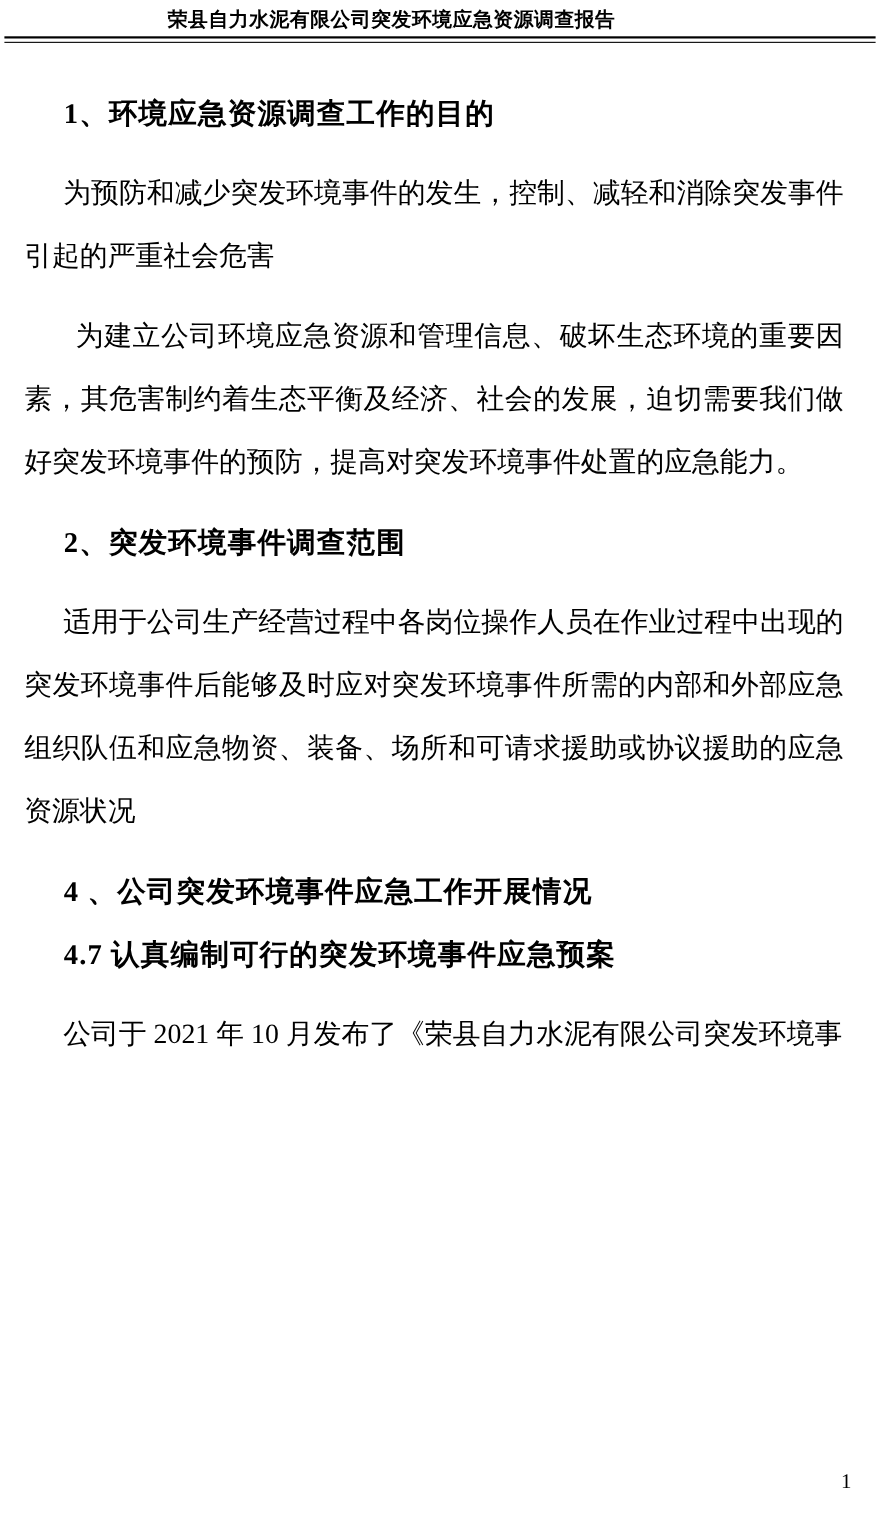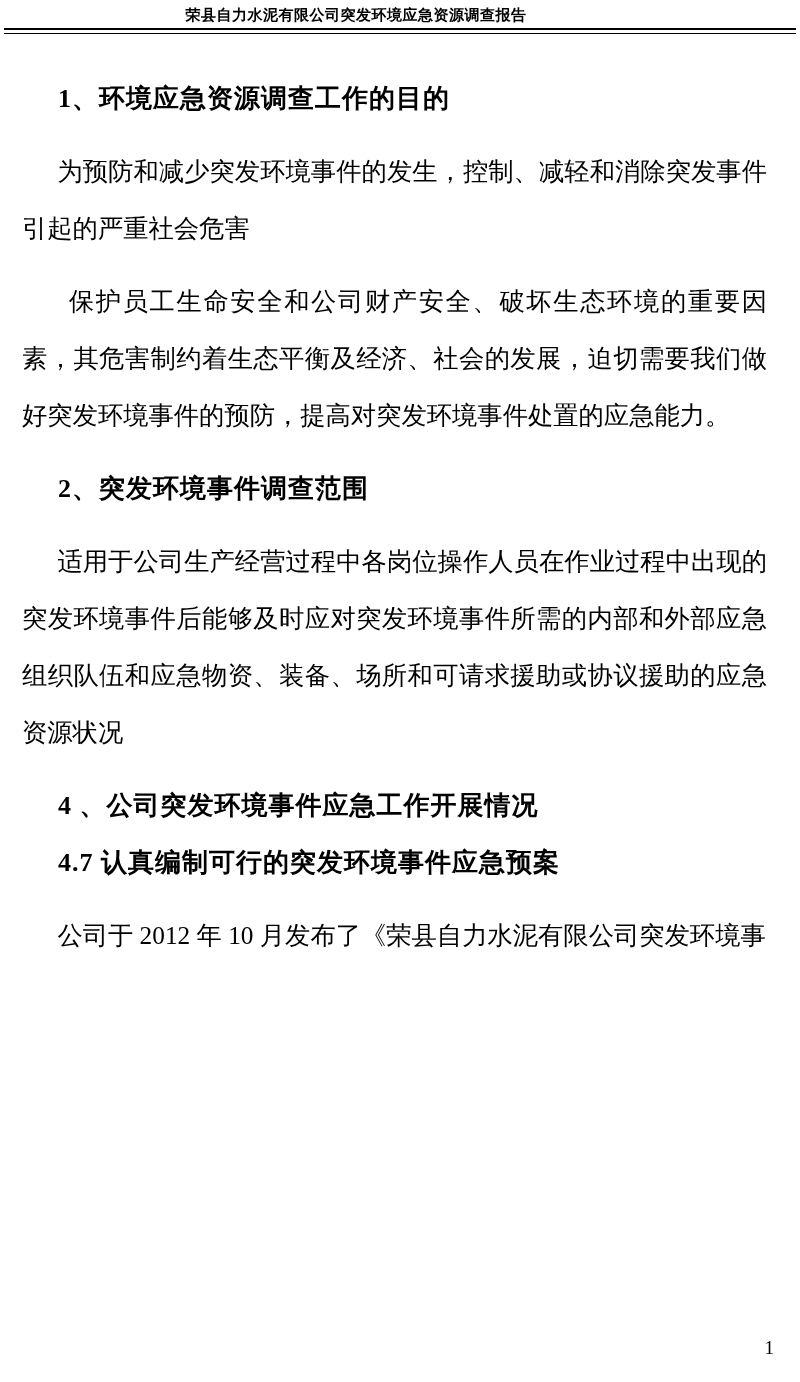--- a/index.html
+++ b/index.html
@@ -15,21 +15,21 @@
     color: #000000;
     font-family: "Liberation Serif", "DejaVu Serif", serif;
     overflow: hidden;
   }
   .header-title {
     box-sizing: border-box;
     width: 100%;
     padding-top: 6px;
     padding-right: 88px;
     text-align: center;
-    font-size: 15px;
+    font-size: 18px;
     font-weight: bold;
     letter-spacing: 0.5px;
   }
   .header-rule {
     margin: 3px 4px 0 4px;
     border-top: 2.5px solid #000000;
     border-bottom: 1px solid #000000;
     height: 3px;
   }
   .content {
@@ -71,30 +71,30 @@
     <div class="header-title">荣县自力水泥有限公司突发环境应急资源调查报告</div>
     <div class="header-rule"></div>
   </div>
 
   <div class="content">
 
     <div class="heading">1、环境应急资源调查工作的目的</div>
 
     <p class="para">为预防和减少突发环境事件的发生，控制、减轻和消除突发事件引起的严重社会危害</p>
 
-    <p class="para indent-lg">保护员工生命安全和公司财产安全、破坏生态环境的重要因素，其危害制约着生态平衡及经济、社会的发展，迫切需要我们做好突发环境事件的预防，提高对突发环境事件处置的应急能力。</p>
+    <p class="para indent-lg">为建立公司环境应急资源和管理信息、破坏生态环境的重要因素，其危害制约着生态平衡及经济、社会的发展，迫切需要我们做好突发环境事件的预防，提高对突发环境事件处置的应急能力。</p>
 
 
     <div class="heading">2、突发环境事件调查范围</div>
 
     <p class="para">适用于公司生产经营过程中各岗位操作人员在作业过程中出现的突发环境事件后能够及时应对突发环境事件所需的内部和外部应急组织队伍和应急物资、装备、场所和可请求援助或协议援助的应急资源状况</p>
 
     <div class="heading">4 、公司突发环境事件应急工作开展情况</div>
 
     <div class="heading">4.7 认真编制可行的突发环境事件应急预案</div>
 
-    <p class="para">公司于 2012 年 10 月发布了《荣县自力水泥有限公司突发环境事</p>
+    <p class="para">公司于 2021 年 10 月发布了《荣县自力水泥有限公司突发环境事</p>
 
   </div>
 
   <div class="page-number">1</div>
 
 </div>
 
 </body></html>

